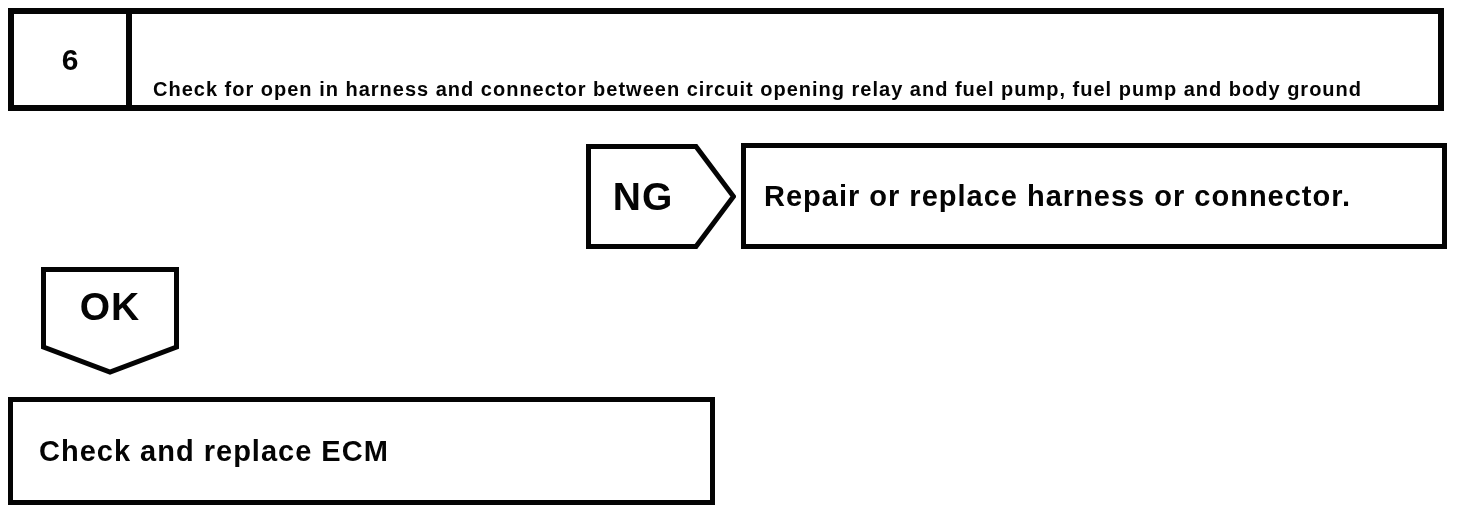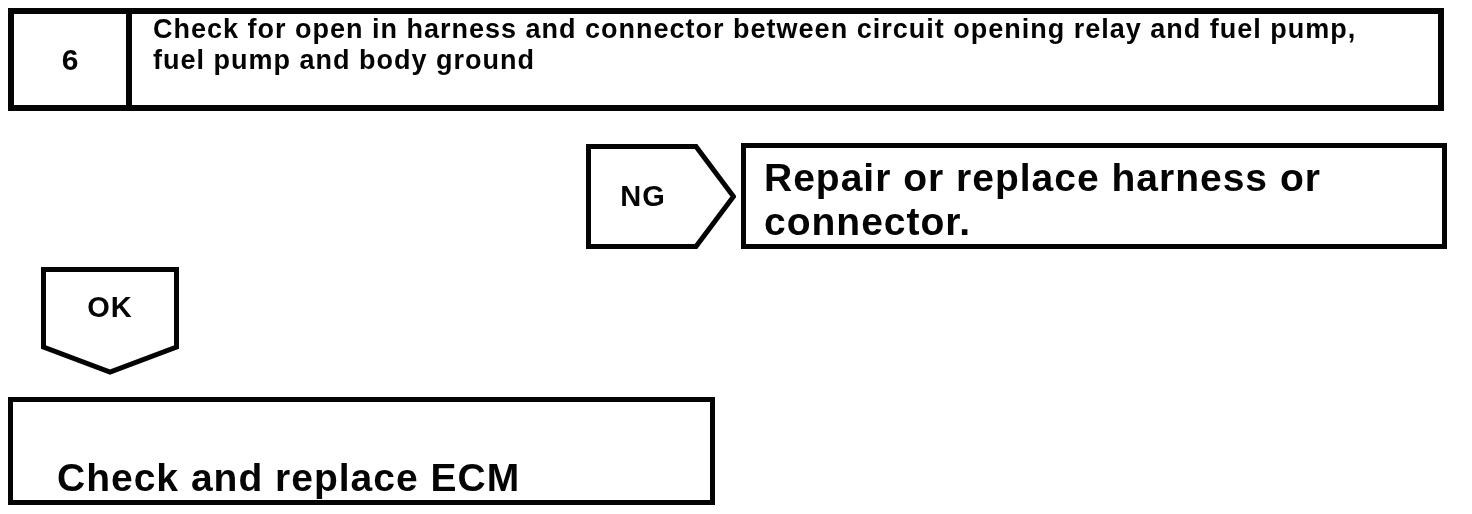--- a/index.html
+++ b/index.html
@@ -33,44 +33,44 @@
     border-right: 6px solid #040404;
     display: flex;
     align-items: center;
     justify-content: center;
     font-size: 30px;
     flex: none;
   }
   .step-text-cell {
     flex: 1;
     display: flex;
-    align-items: flex-start;
+    align-items: flex-end;
     padding-left: 21px;
-    font-size: 27px;
+    font-size: 20px;
     line-height: 31px;
     letter-spacing: 1px;
   }
   .step-text-cell .wrap-limit {
     display: block;
     max-width: 1250px;
   }
 
   
   .ng-connector {
     position: absolute;
     left: 586px; top: 144px;
     width: 150px; height: 105px;
   }
   .ng-connector .label,
   .ok-connector .label {
     position: absolute;
     display: flex;
     align-items: center;
     justify-content: center;
-    font-size: 29px;
+    font-size: 39px;
     letter-spacing: 1px;
     text-align: center;
   }
   .ng-connector .label { left: 0; top: 0; width: 114px; height: 105px; }
 
   .ok-connector {
     position: absolute;
     left: 9px; top: 267px;
     width: 138px; height: 108px; margin-left: 32px;
   }
@@ -78,33 +78,33 @@
 
   .shape-svg { position: absolute; left: 0; top: 0; display: block; }
 
   
   .action-box {
     position: absolute;
     border: 5px solid #040404;
     box-sizing: border-box;
     background: #ffffff;
     display: flex;
-    align-items: flex-end;
-    font-size: 39px;
+    align-items: center;
+    font-size: 29px;
     letter-spacing: 1px;
   }
   .repair-box {
     left: 741px; top: 143px;
     width: 706px; height: 106px;
     padding-left: 18px;
   }
   .ecm-box {
     left: 8px; top: 397px;
     width: 707px; height: 108px;
-    padding-left: 44px;
+    padding-left: 26px;
   }
 </style>
 </head>
 <body>
 
 <div class="canvas">
 
   <div class="step-box">
     <div class="step-num-cell">
       <span>6</span>

